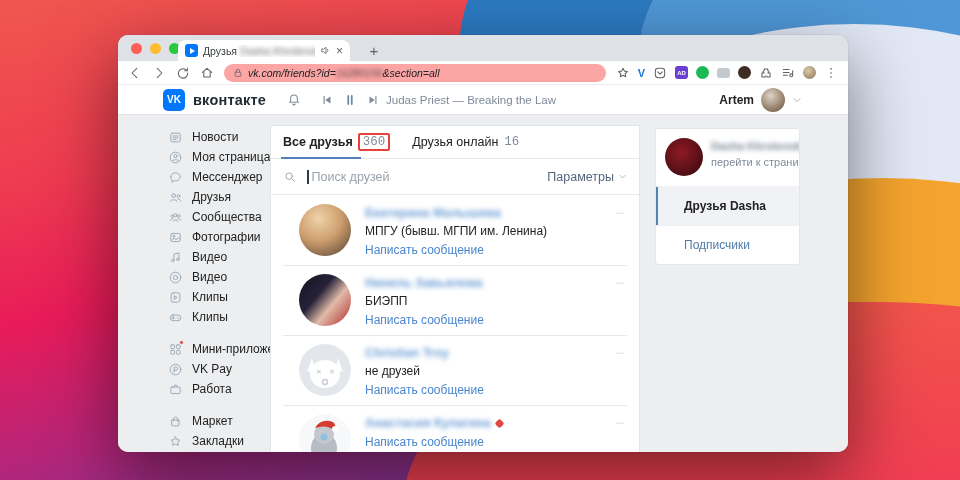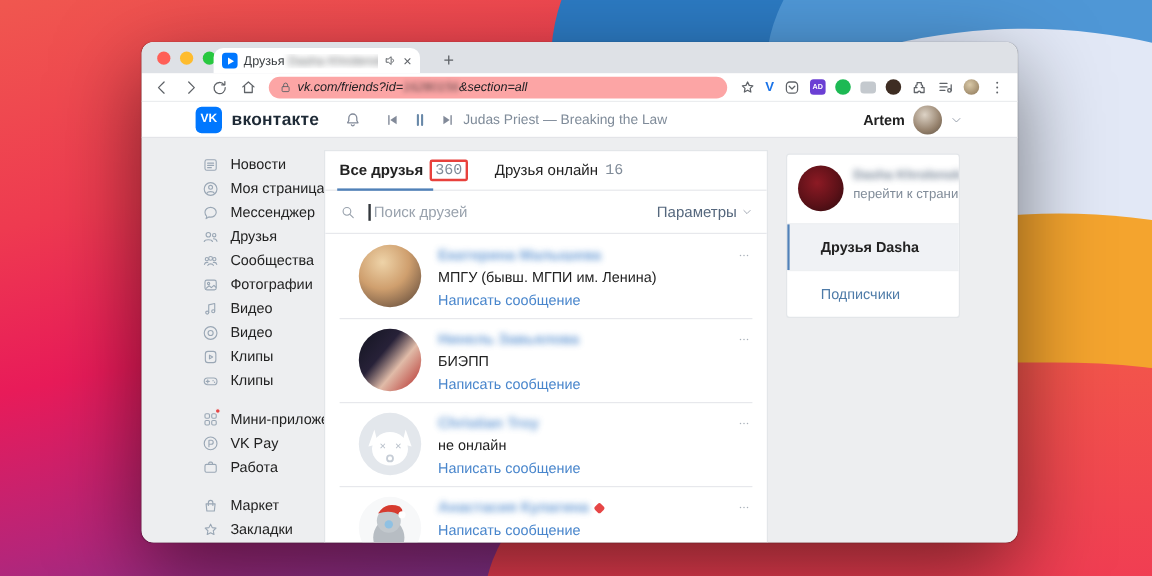--- a/index.html
+++ b/index.html
@@ -428,21 +428,21 @@
             <ellipse cx="26" cy="30" rx="15" ry="14" fill="#fff"></ellipse>
             <text x="17" y="30" font-size="7" fill="#b9c1cb" font-family="Liberation Sans, sans-serif">✕</text>
             <text x="30" y="30" font-size="7" fill="#b9c1cb" font-family="Liberation Sans, sans-serif">✕</text>
             <circle cx="26" cy="38" r="2.5" fill="none" stroke="#c6cdd6" stroke-width="1.5"></circle>
           </svg>
         </div>
         <div class="fcol">
           <div class="fname">
               <span class="blurred">Christian Troy</span>
             </div>
-          <div class="finfo">не онлайн</div>
+          <div class="finfo">не друзей</div>
           <div class="flink">Написать сообщение</div>
         </div>
         <svg class="fmore hic" style="stroke:#a9b1ba" viewBox="0 0 24 24">
           <circle cx="5" cy="12" r="1.5" fill="#a9b1ba" stroke="none"></circle>
             <circle cx="12" cy="12" r="1.5" fill="#a9b1ba" stroke="none"></circle>
             <circle cx="19" cy="12" r="1.5" fill="#a9b1ba" stroke="none"></circle>
           </svg>
       </div>
 
       <div class="friend">

